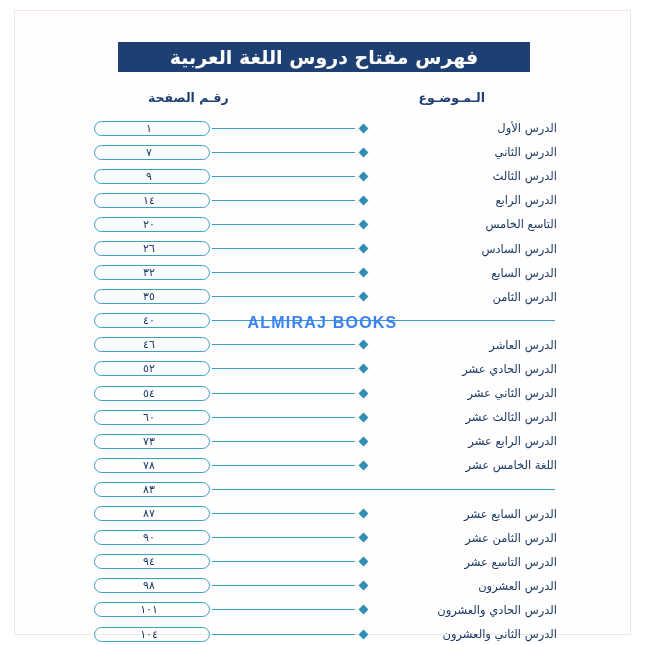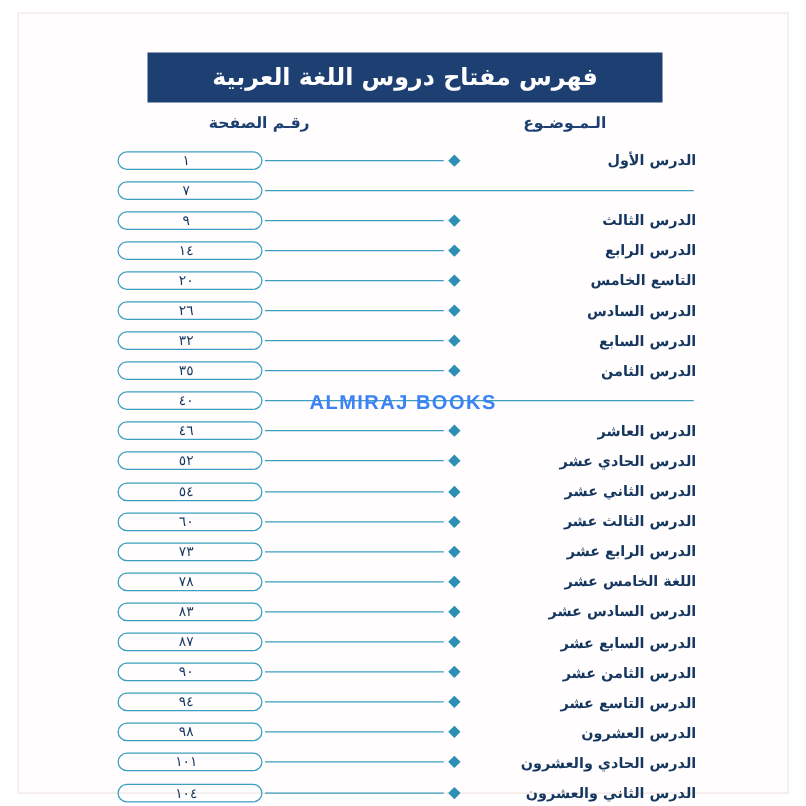--- a/index.html
+++ b/index.html
@@ -38,21 +38,21 @@
     top: 22px;
     bottom: 22px;
   }
 
   
   .title-banner {
     position: absolute;
     left: 78px;
     width: 412px;
     top: 20px;
-    height: 40px;
+    height: 30px;
     background: #1d3f72;
     display: flex;
     align-items: center;
     justify-content: center;
     box-shadow: 0 0 0 0 transparent;
   }
   .title-banner .title-text {
     color: #ffffff;
     font-size: 19px;
     font-weight: bold;
@@ -77,21 +77,21 @@
     font-weight: bold;
     direction: rtl;
     letter-spacing: 1.5px;
   }
   .hdr-subject {
     right: 60px;
     top: 0;
     text-align: right;
   }
   .hdr-page {
-    left: 67px;
+    left: 48px;
     top: 0;
   }
 
   
   .rows {
     position: absolute;
     left: 48px;
     right: 48px;
     top: 94px;
   }
@@ -144,21 +144,20 @@
   }
 
   
   .subject-cell {
     flex: 0 0 auto;
     width: 200px;
     display: flex;
     flex-direction: row;
     align-items: center;
     justify-content: flex-start;
-    font-weight: bold;
   }
   .bullet {
     width: 7px;
     height: 7px;
     background: #2e8fb5;
     transform: rotate(45deg);
     flex: 0 0 auto;
     margin-left: 3px;
     margin-right: 4px;
   }
@@ -215,20 +214,24 @@
             <span class="bullet"></span>
             <span class="subject-text">الدرس الأول</span>
           </div>
         </div>
         <div class="row">
           <div class="page-cell">
             <div class="capsule"></div>
             <span class="page-num">٧</span>
           </div>
           <div class="leader"></div>
+          <div class="subject-cell">
+            <span class="bullet"></span>
+            <span class="subject-text">الدرس الثاني</span>
+          </div>
         </div>
         <div class="row">
           <div class="page-cell">
             <div class="capsule"></div>
             <span class="page-num">٩</span>
           </div>
           <div class="leader"></div>
           <div class="subject-cell">
             <span class="bullet"></span>
             <span class="subject-text">الدرس الثالث</span>
@@ -361,24 +364,20 @@
             <span class="bullet"></span>
             <span class="subject-text">اللغة الخامس عشر</span>
           </div>
         </div>
         <div class="row">
           <div class="page-cell">
             <div class="capsule"></div>
             <span class="page-num">٨٣</span>
           </div>
           <div class="leader"></div>
-          <div class="subject-cell">
-            <span class="bullet"></span>
-            <span class="subject-text">الدرس السادس عشر</span>
-          </div>
         </div>
         <div class="row">
           <div class="page-cell">
             <div class="capsule"></div>
             <span class="page-num">٨٧</span>
           </div>
           <div class="leader"></div>
           <div class="subject-cell">
             <span class="bullet"></span>
             <span class="subject-text">الدرس السابع عشر</span>

